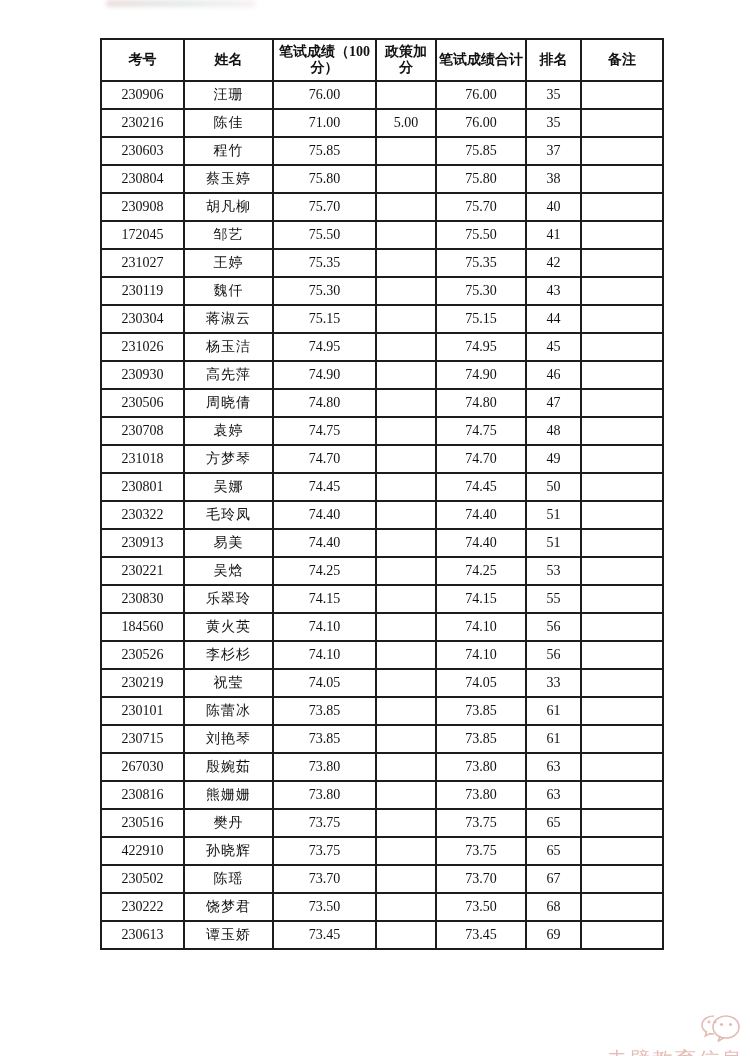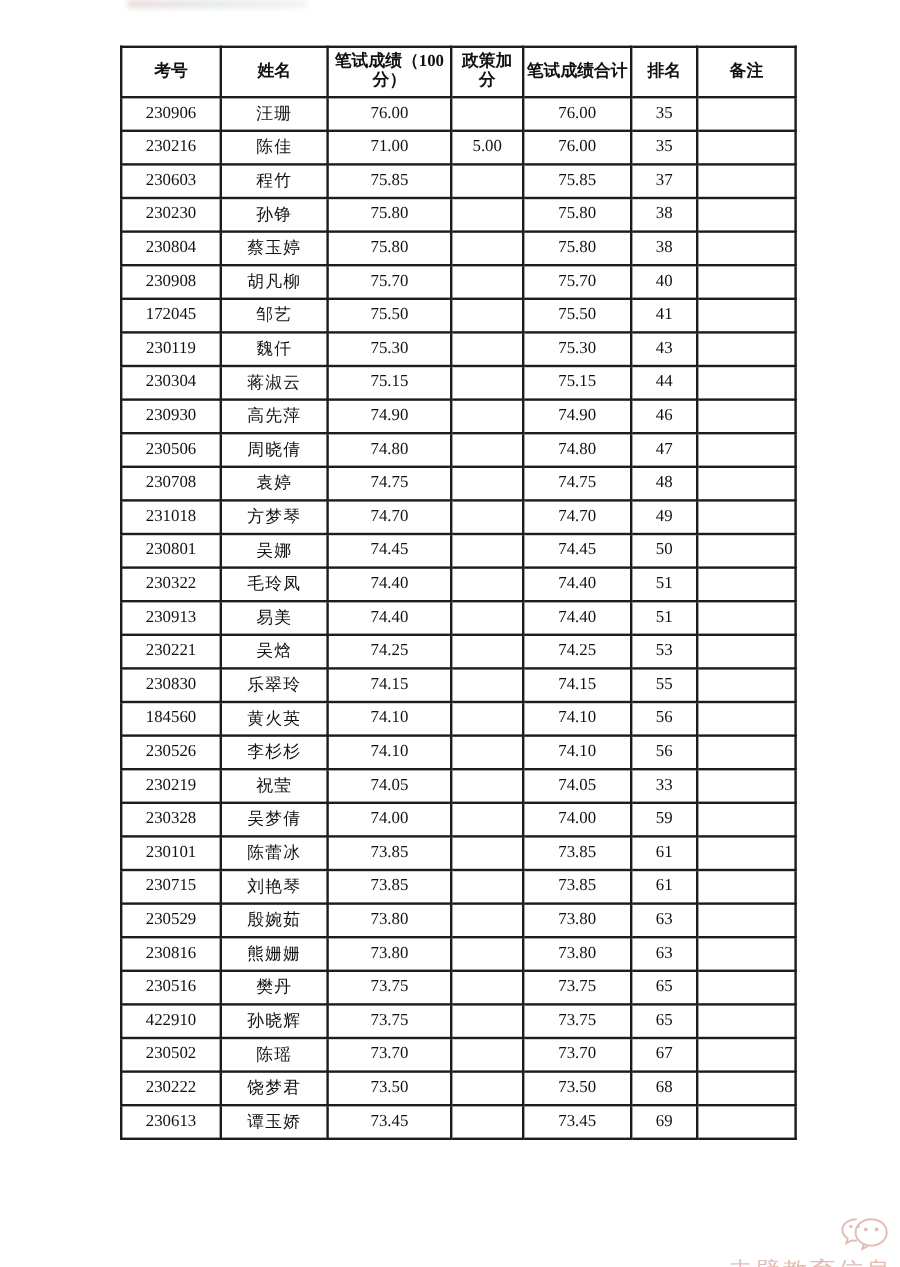--- a/index.html
+++ b/index.html
@@ -139,29 +139,20 @@
       <tr>
         <td class="c-id">230603</td>
         <td class="c-name">程竹</td>
         <td class="c-score">75.85</td>
         <td class="c-bonus"></td>
         <td class="c-total">75.85</td>
         <td class="c-rank">37</td>
         <td class="c-remark"></td>
       </tr>
       <tr>
-        <td class="c-id">230230</td>
-        <td class="c-name">孙铮</td>
-        <td class="c-score">75.80</td>
-        <td class="c-bonus"></td>
-        <td class="c-total">75.80</td>
-        <td class="c-rank">38</td>
-        <td class="c-remark"></td>
-      </tr>
-      <tr>
         <td class="c-id">230804</td>
         <td class="c-name">蔡玉婷</td>
         <td class="c-score">75.80</td>
         <td class="c-bonus"></td>
         <td class="c-total">75.80</td>
         <td class="c-rank">38</td>
         <td class="c-remark"></td>
       </tr>
       <tr>
         <td class="c-id">230908</td>
@@ -175,38 +166,56 @@
       <tr>
         <td class="c-id">172045</td>
         <td class="c-name">邹艺</td>
         <td class="c-score">75.50</td>
         <td class="c-bonus"></td>
         <td class="c-total">75.50</td>
         <td class="c-rank">41</td>
         <td class="c-remark"></td>
       </tr>
       <tr>
+        <td class="c-id">231027</td>
+        <td class="c-name">王婷</td>
+        <td class="c-score">75.35</td>
+        <td class="c-bonus"></td>
+        <td class="c-total">75.35</td>
+        <td class="c-rank">42</td>
+        <td class="c-remark"></td>
+      </tr>
+      <tr>
         <td class="c-id">230119</td>
         <td class="c-name">魏仟</td>
         <td class="c-score">75.30</td>
         <td class="c-bonus"></td>
         <td class="c-total">75.30</td>
         <td class="c-rank">43</td>
         <td class="c-remark"></td>
       </tr>
       <tr>
         <td class="c-id">230304</td>
         <td class="c-name">蒋淑云</td>
         <td class="c-score">75.15</td>
         <td class="c-bonus"></td>
         <td class="c-total">75.15</td>
         <td class="c-rank">44</td>
         <td class="c-remark"></td>
       </tr>
       <tr>
+        <td class="c-id">231026</td>
+        <td class="c-name">杨玉洁</td>
+        <td class="c-score">74.95</td>
+        <td class="c-bonus"></td>
+        <td class="c-total">74.95</td>
+        <td class="c-rank">45</td>
+        <td class="c-remark"></td>
+      </tr>
+      <tr>
         <td class="c-id">230930</td>
         <td class="c-name">高先萍</td>
         <td class="c-score">74.90</td>
         <td class="c-bonus"></td>
         <td class="c-total">74.90</td>
         <td class="c-rank">46</td>
         <td class="c-remark"></td>
       </tr>
       <tr>
         <td class="c-id">230506</td>
@@ -301,48 +310,39 @@
       <tr>
         <td class="c-id">230219</td>
         <td class="c-name">祝莹</td>
         <td class="c-score">74.05</td>
         <td class="c-bonus"></td>
         <td class="c-total">74.05</td>
         <td class="c-rank">33</td>
         <td class="c-remark"></td>
       </tr>
       <tr>
-        <td class="c-id">230328</td>
-        <td class="c-name">吴梦倩</td>
-        <td class="c-score">74.00</td>
-        <td class="c-bonus"></td>
-        <td class="c-total">74.00</td>
-        <td class="c-rank">59</td>
-        <td class="c-remark"></td>
-      </tr>
-      <tr>
         <td class="c-id">230101</td>
         <td class="c-name">陈蕾冰</td>
         <td class="c-score">73.85</td>
         <td class="c-bonus"></td>
         <td class="c-total">73.85</td>
         <td class="c-rank">61</td>
         <td class="c-remark"></td>
       </tr>
       <tr>
         <td class="c-id">230715</td>
         <td class="c-name">刘艳琴</td>
         <td class="c-score">73.85</td>
         <td class="c-bonus"></td>
         <td class="c-total">73.85</td>
         <td class="c-rank">61</td>
         <td class="c-remark"></td>
       </tr>
       <tr>
-        <td class="c-id">230529</td>
+        <td class="c-id">267030</td>
         <td class="c-name">殷婉茹</td>
         <td class="c-score">73.80</td>
         <td class="c-bonus"></td>
         <td class="c-total">73.80</td>
         <td class="c-rank">63</td>
         <td class="c-remark"></td>
       </tr>
       <tr>
         <td class="c-id">230816</td>
         <td class="c-name">熊姗姗</td>

